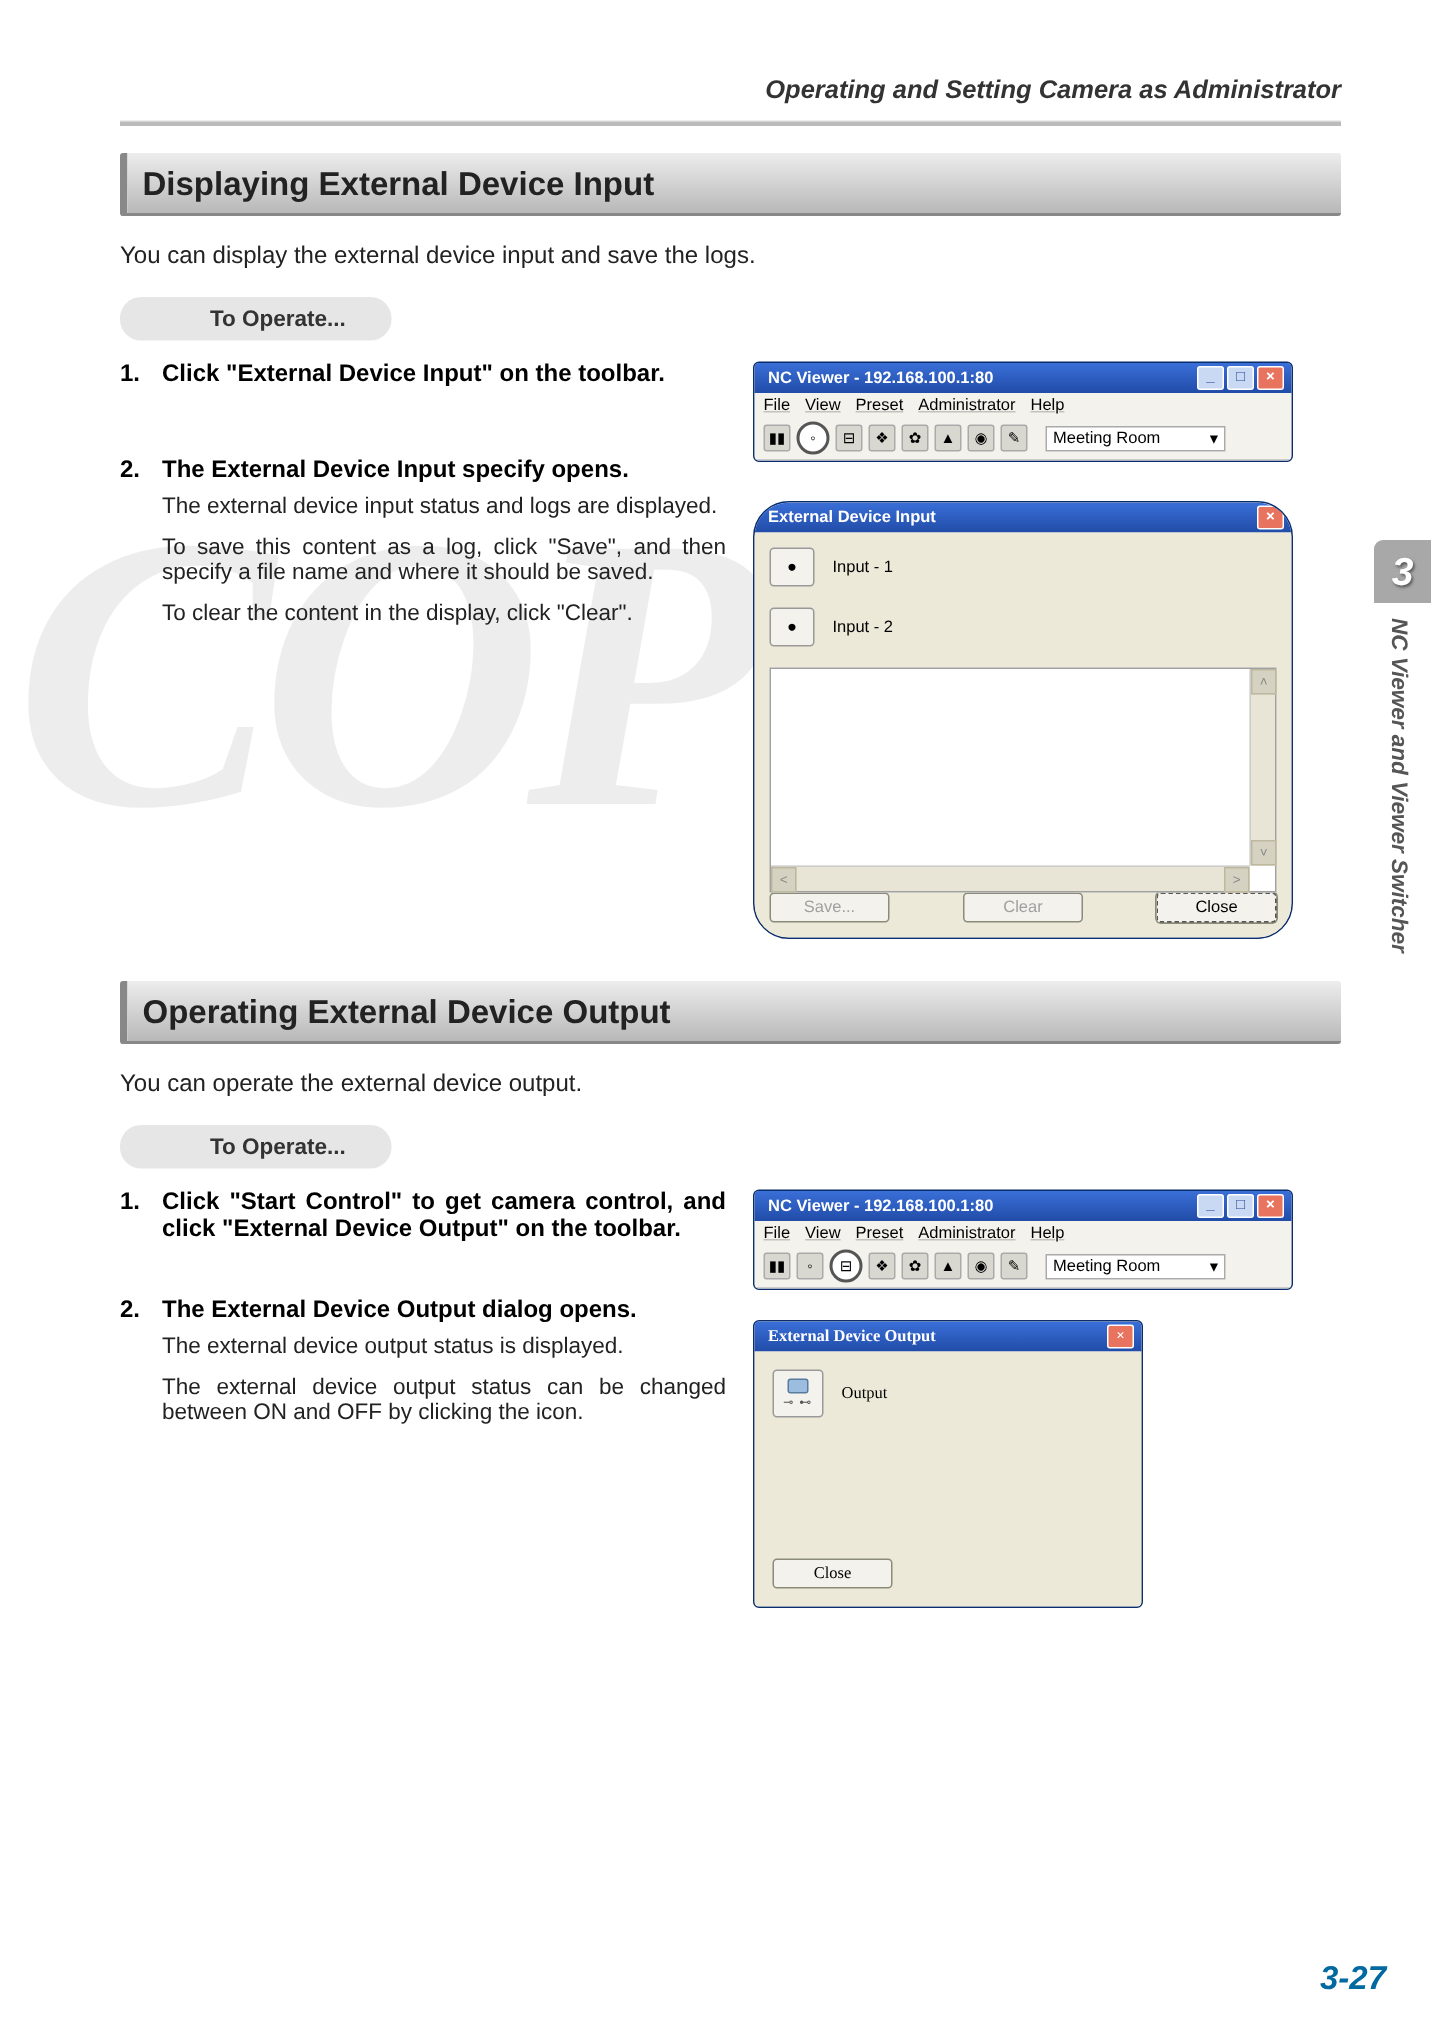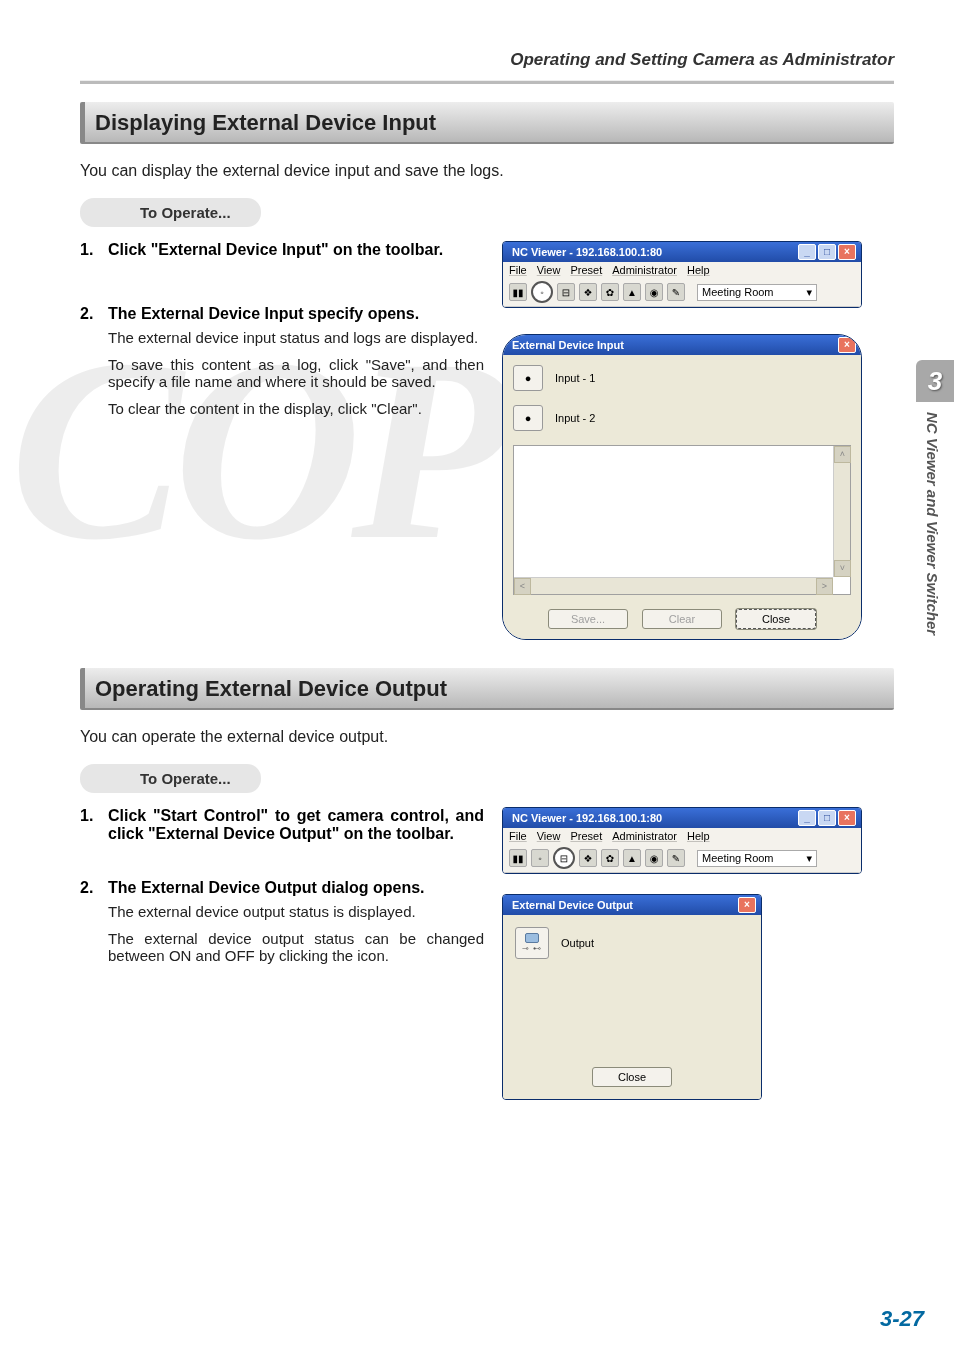--- a/index.html
+++ b/index.html
@@ -222,23 +222,22 @@
     display:flex; flex-direction:column; justify-content:space-between;
   }
   .log-area .scroll-h {
     position:absolute; left:0; right:17px; bottom:0; height:17px;
     background:#e8e5d6; border-top:1px solid #ccc;
     display:flex; justify-content:space-between;
   }
   .scroll-btn { width:17px; height:17px; background:#d5d2c2; border:1px solid #bdb89e; font-size:9px; text-align:center; line-height:15px; color:#888; }
   .dlg-buttons {
     display: flex;
-    justify-content: center;
+    justify-content: space-between;
     gap: 14px;
-    margin-top: 14px;
   }
   .xp-btn {
     background: #f4f2ec;
     border: 1px solid #8b8b7a;
     border-radius: 3px;
     padding: 3px 0;
     width: 80px;
     text-align: center;
     font-size: 11px;
     cursor: default;
@@ -254,21 +253,21 @@
     font-size: 9px;
     gap:1px;
   }
   .output-body {
     background: #ece9d8;
     padding: 12px;
     min-height: 150px;
   }
   .right-col .small-win { width: 360px; }
   .right-col .dlg-win { width: 360px; border-radius: 24px; }
-  .right-col .out-win { width: 260px; }
+  .right-col .out-win { width: 260px; font-family: Liberation Serif, serif; }
 </style>
 </head>
 <body>
 
 <div class="watermark">COPY</div>
 
 <div class="side-tab">
   <div class="side-tab-num">3</div>
   <div class="side-tab-label">NC Viewer and Viewer Switcher</div>
 </div>

